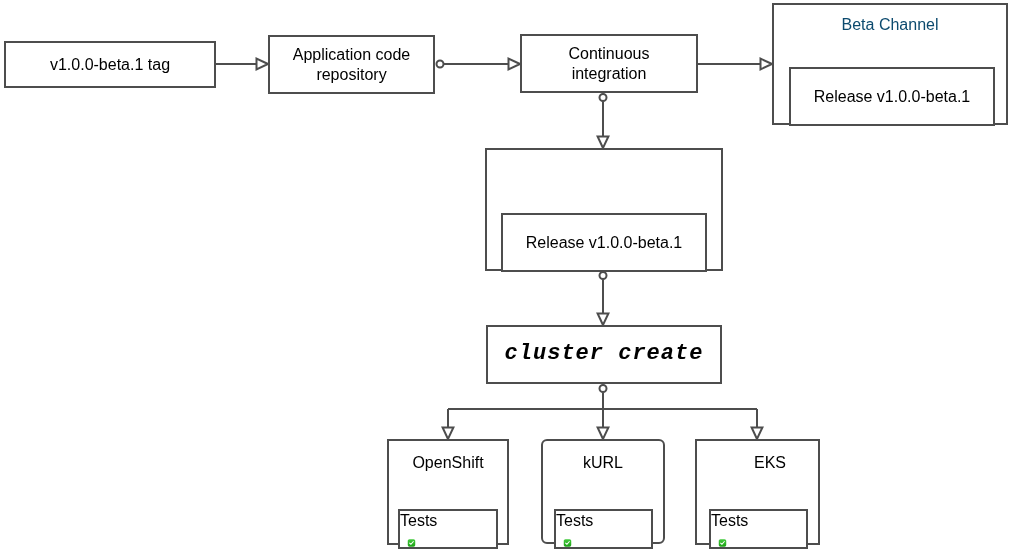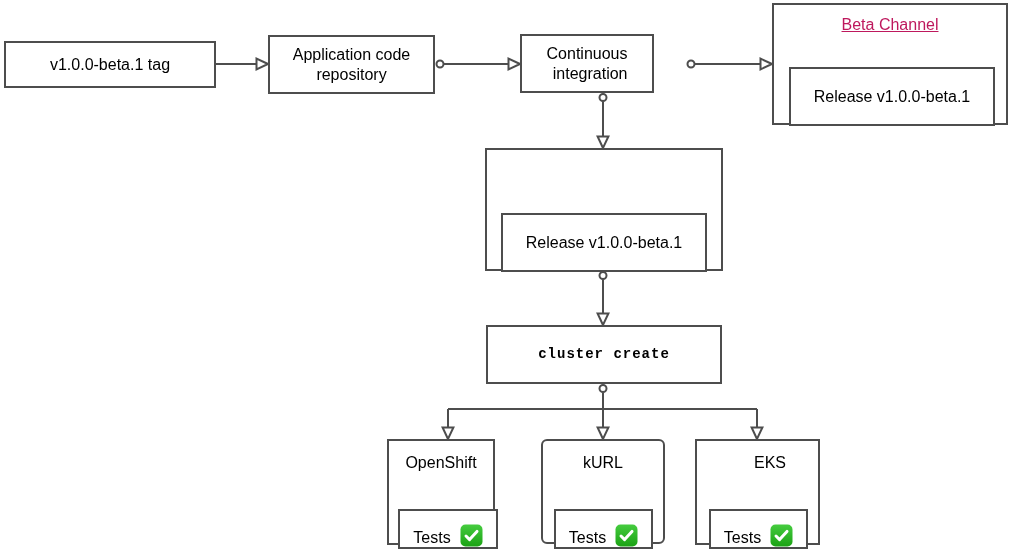--- a/index.html
+++ b/index.html
@@ -32,43 +32,44 @@
     line-height: 1.2;
     color: #000;
   }
   .group {
     display: block;
   }
   .group-title {
     text-align: center;
     padding-top: 10px;
     font-size: 16px;
-    color: #be185d;
-    text-decoration: underline;
+    color: #0c4a6e;
   }
   .inner {
     position: absolute;
     margin-top: 24px;
   }
   .mono {
     font-family: "Liberation Mono", "DejaVu Sans Mono", monospace;
     font-weight: bold;
-    font-size: 14px;
+    font-size: 22px;
     letter-spacing: 1px;
+    font-style: italic;
   }
   .cluster-title {
     text-align: center;
     padding-top: 12px;
     font-size: 16px;
   }
   .tests-row {
     display: flex;
-    align-items: flex-end;
+    align-items: flex-start;
     justify-content: center;
     gap: 9px;
+    flex-direction: column;
   }
   .check-icon {
     width: 23px;
     height: 23px;
     display: block;
   }
 </style>
 </head>
 <body>
 
@@ -118,42 +119,42 @@
   </svg>
 
   <div class="node" style="left:4px; top:41px; width:212px; height:47px;">
     <span>v1.0.0-beta.1 tag</span>
   </div>
 
   <div class="node" style="left:268px; top:35px; width:167px; height:59px; padding:7px 14px;">
     <span>Application code repository</span>
   </div>
 
-  <div class="node" style="left:520px; top:34px; width:134px; height:59px; padding:0 28px;text-align:right;">
+  <div class="node" style="left:520px; top:34px; width:178px; height:59px; padding:0 28px;">
     <span>Continuous integration</span>
   </div>
 
   <div class="node group" style="left:772px; top:3px; width:236px; height:122px;">
     <div class="group-title">Beta Channel</div>
     <div class="node inner" style="left:15px; top:38px; width:206px; height:59px;">
       <span>Release v1.0.0-beta.1</span>
     </div>
   </div>
 
   <div class="node group" style="left:485px; top:148px; width:238px; height:123px;">
     <div class="node inner" style="left:14px; top:39px; width:206px; height:59px;">
       <span>Release v1.0.0-beta.1</span>
     </div>
   </div>
 
   <div class="node mono" style="left:486px; top:325px; width:236px; height:59px;">
     <span>cluster create</span>
   </div>
 
-  <div class="node group" style="left:387px; top:439px; width:108px; height:106px;">
+  <div class="node group" style="left:387px; top:439px; width:122px; height:106px;">
     <div class="cluster-title">OpenShift</div>
     <div class="node inner tests-row" style="left:9px; top:44px; width:100px; height:40px;">
       <span>Tests</span>
       <svg class="check-icon" viewBox="0 0 23 23" xmlns="http://www.w3.org/2000/svg">
         <defs>
             <linearGradient id="cg0" x1="0" y1="0" x2="0" y2="1">
           <stop offset="0" stop-color="#45cc3f"></stop>
               <stop offset="1" stop-color="#1ba214"></stop>
         </linearGradient>
           </defs>

